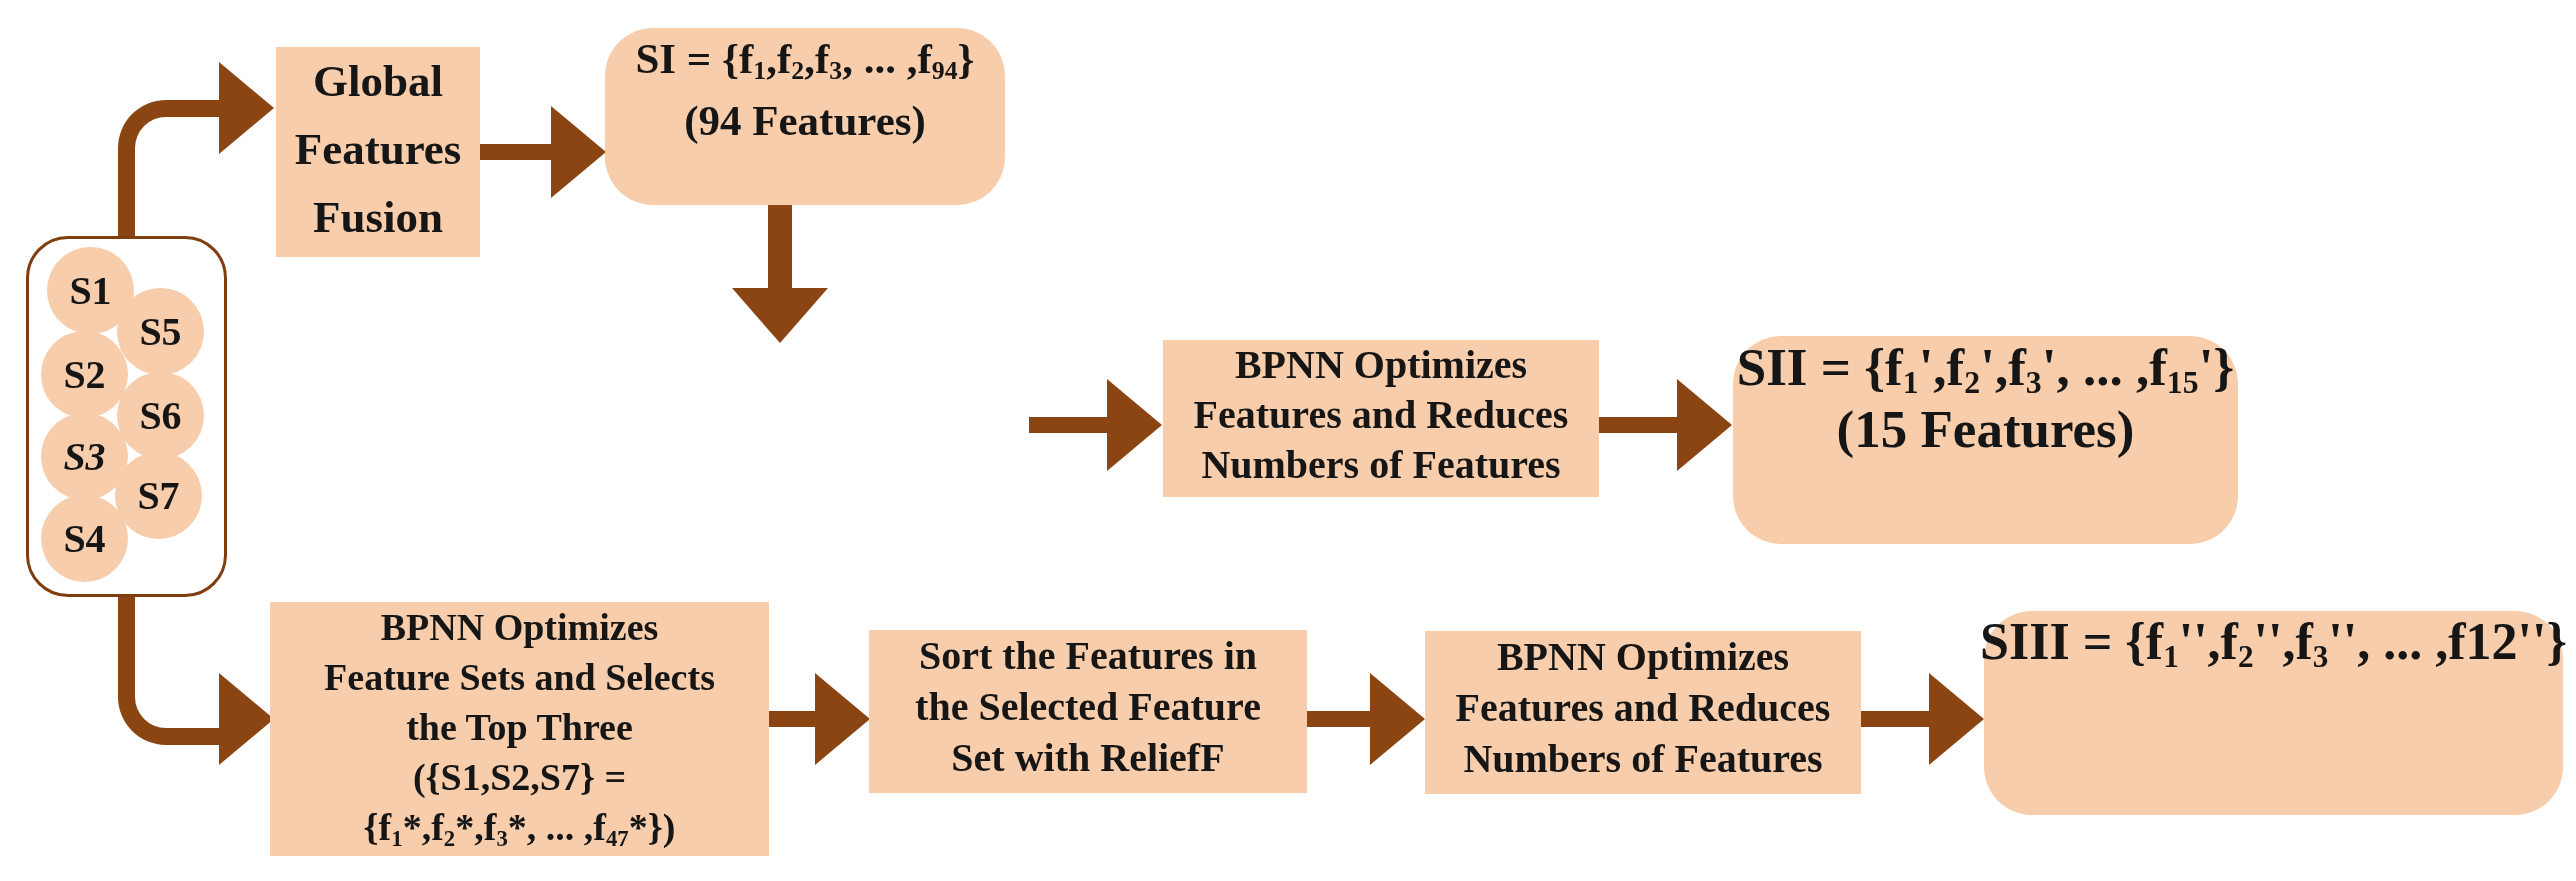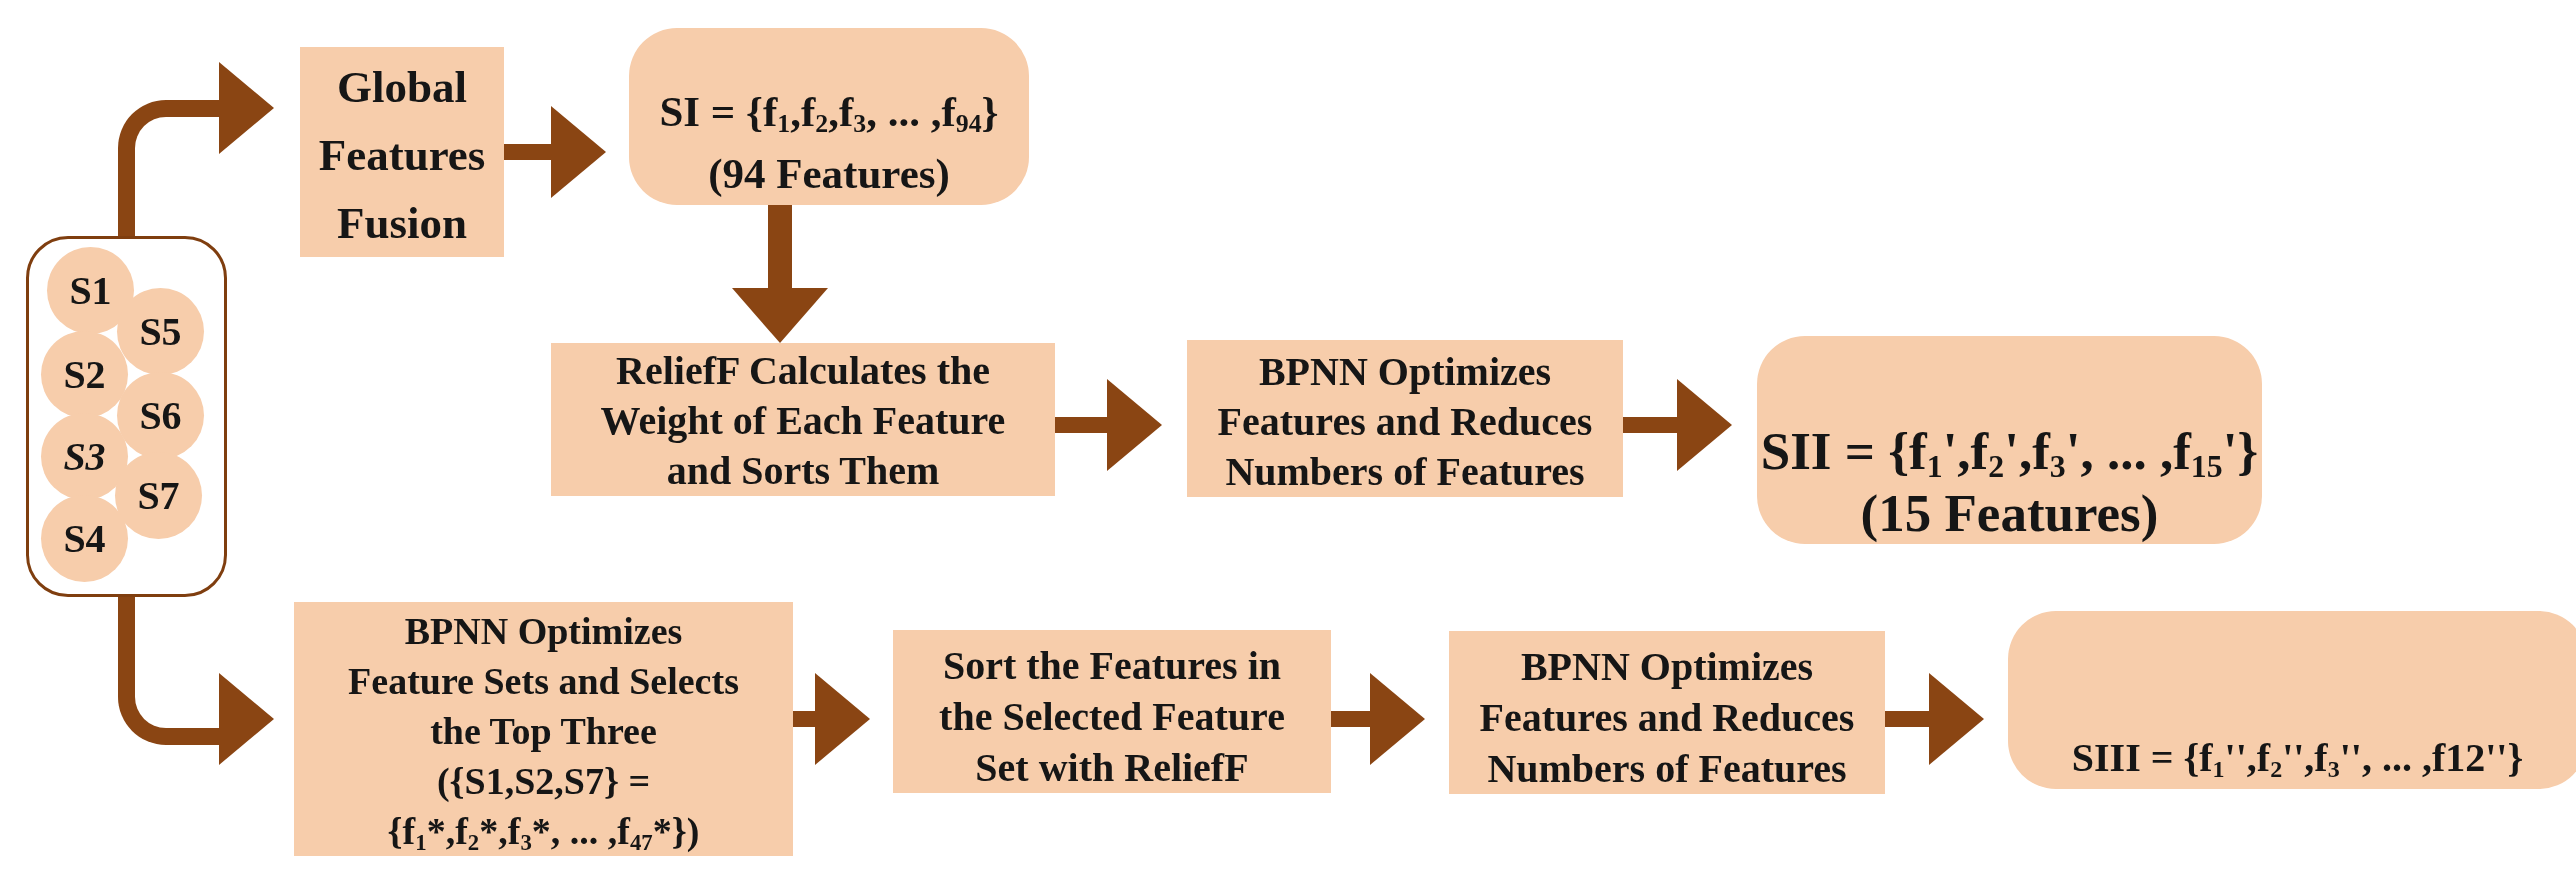--- a/index.html
+++ b/index.html
@@ -13,37 +13,36 @@
     color: #161616;
     overflow: hidden;
   }
 
   
   .box {
     position: absolute;
     background: #F7CDAB;
     display: flex;
     flex-direction: column;
-    justify-content: flex-end;
+    justify-content: flex-start;
     align-items: center;
     text-align: center;
     white-space: nowrap;
-    margin-left: 24px;
   }
   .round { border-radius: 48px; }
 
   #box-fusion        { left: 276px;  top: 47px;  width: 204px; height: 210px; font-size: 45px; line-height: 68px; }
   #box-si            { left: 605px;  top: 28px;  width: 400px; height: 177px; font-size: 43px; line-height: 62px; }
   #box-relieff       { left: 527px;  top: 343px; width: 504px; height: 153px; font-size: 40px; line-height: 50px; }
   #box-bpnn-mid      { left: 1163px; top: 340px; width: 436px; height: 157px; font-size: 40px; line-height: 50px; }
   #box-sii           { left: 1733px; top: 336px; width: 505px; height: 208px; font-size: 53px; line-height: 62px; }
   #box-bpnn-select   { left: 270px;  top: 602px; width: 499px; height: 254px; font-size: 38px; line-height: 50px; }
   #box-sort          { left: 869px; top: 630px; width: 438px; height: 163px; font-size: 40px; line-height: 51px; }
   #box-bpnn-reduce2  { left: 1425px; top: 631px; width: 436px; height: 163px; font-size: 40px; line-height: 51px; }
-  #box-siii          { left: 1984px; top: 611px; width: 579px; height: 178px; font-size: 40px; line-height: 62px; }
+  #box-siii          { left: 1984px; top: 611px; width: 579px; height: 204px; font-size: 52px; line-height: 62px; }
 
   .sub { font-size: 0.6em; vertical-align: -0.25em; line-height: 0; }
 
   
   .sources {
     position: absolute;
     left: 26px; top: 236px;
     width: 195px; height: 355px;
     background: #ffffff;
     border: 3.5px solid #7F3E0F;
@@ -154,25 +153,20 @@
     <div>Global</div>
     <div>Features</div>
     <div>Fusion</div>
   </div>
 
   <div class="box round" id="box-si">
     <div><span>SI = {f</span><span class="sub">1</span><span>,f</span><span class="sub">2</span><span>,f</span><span class="sub">3</span><span>, ... ,f</span><span class="sub">94</span><span>}</span></div>
     <div>(94 Features)</div>
   </div>
 
-  <div class="box" id="box-relieff">
-    <div>ReliefF Calculates the</div>
-    <div>Weight of Each Feature</div>
-    <div>and Sorts Them</div>
-  </div>
 
   <div class="box" id="box-bpnn-mid">
     <div>BPNN Optimizes</div>
     <div>Features and Reduces</div>
     <div>Numbers of Features</div>
   </div>
 
   <div class="box round" id="box-sii">
     <div><span>SII = {f</span><span class="sub">1</span><span>',f</span><span class="sub">2</span><span>',f</span><span class="sub">3</span><span>', ... ,f</span><span class="sub">15</span><span>'}</span></div>
     <div>(15 Features)</div>

